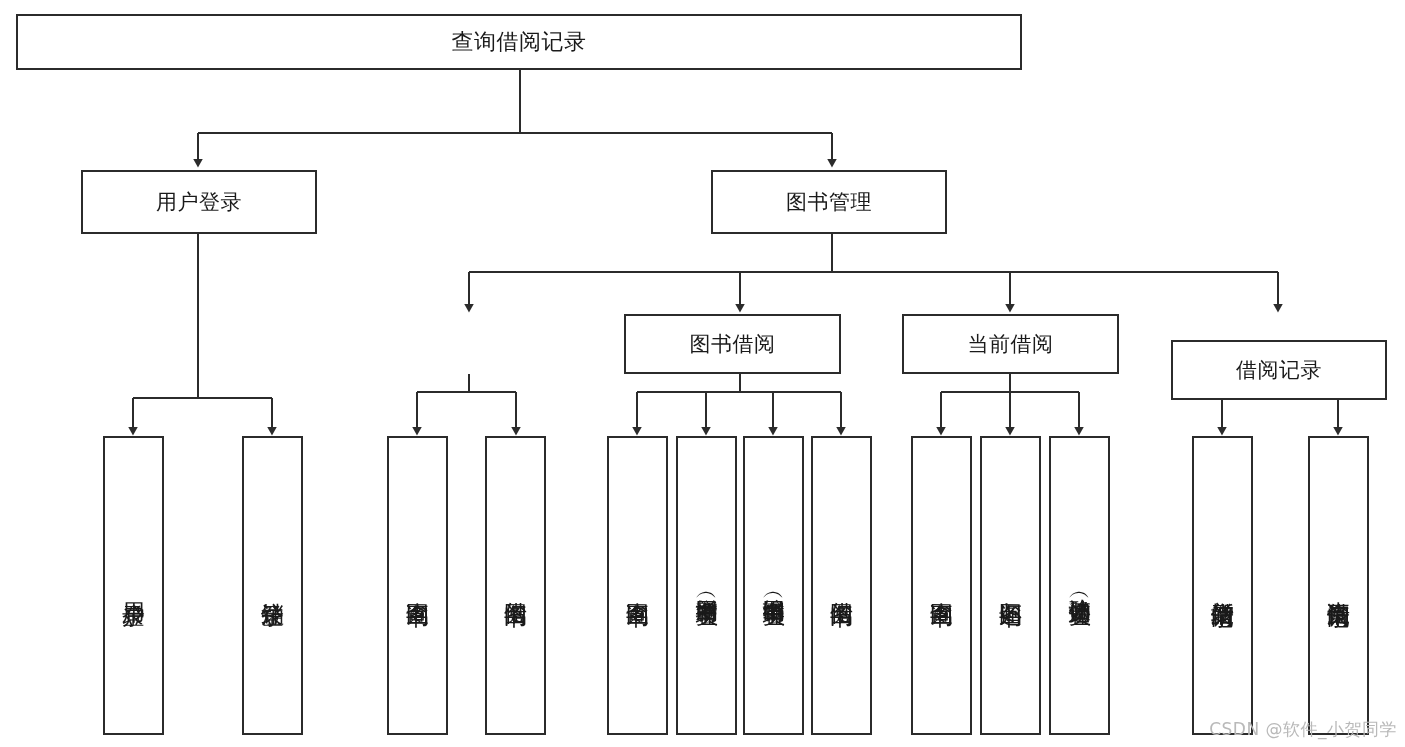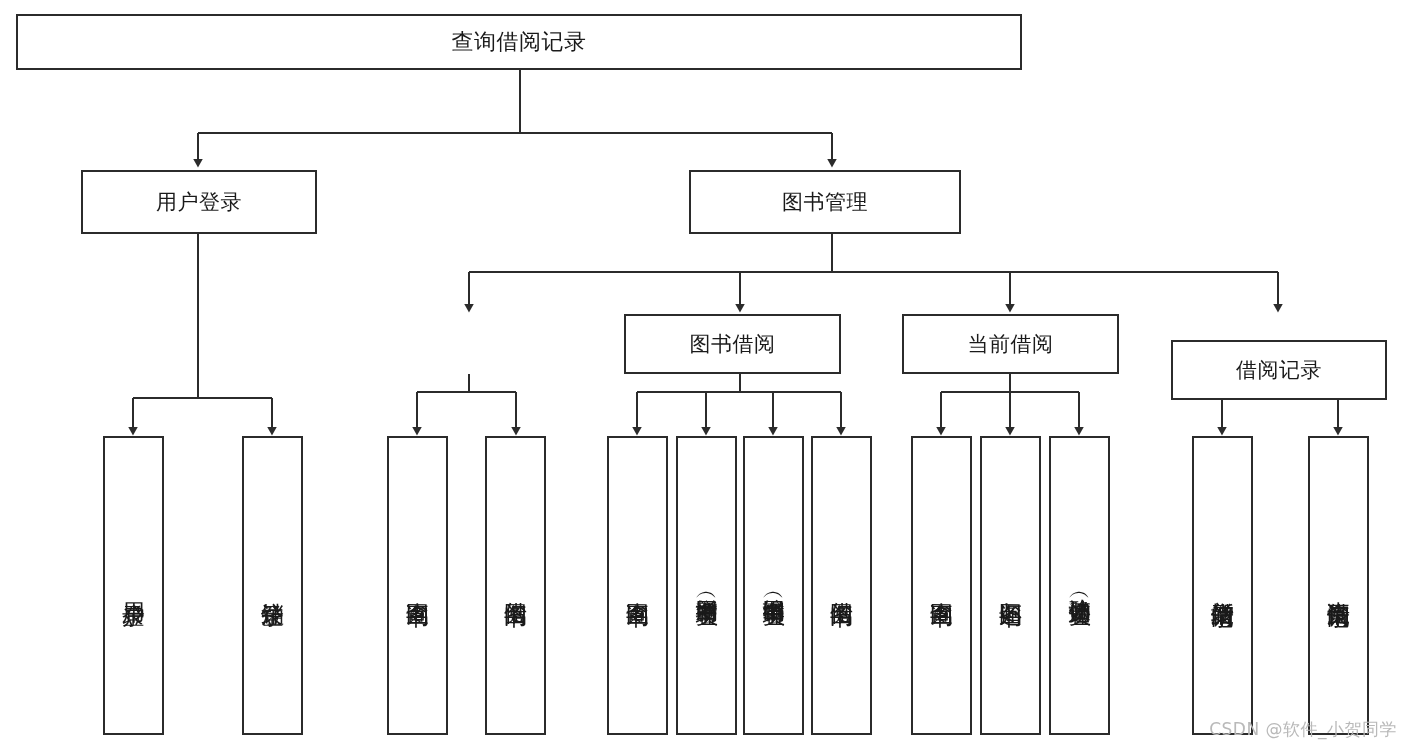--- a/index.html
+++ b/index.html
@@ -117,21 +117,21 @@
       <path d="M 1222,392 L 1222,428" marker-end="url(#arrowhead)"></path>
       <path d="M 1338,392 L 1338,428" marker-end="url(#arrowhead)"></path>
 
     </g>
   </svg>
 
   <div class="node node-h node-root" style="left:16px; top:14px; width:1006px; height:56px;">查询借阅记录</div>
 
   <div class="node node-h" style="left:81px; top:170px; width:236px; height:64px;">用户登录</div>
 
-  <div class="node node-h" style="left:689px; top:170px; width:272px; height:64px;">图书管理</div>
+  <div class="node node-h" style="left:711px; top:170px; width:236px; height:64px;">图书管理</div>
 
 
   <div class="node node-h" style="left:624px; top:314px; width:217px; height:60px;">图书借阅</div>
 
   <div class="node node-h" style="left:902px; top:314px; width:217px; height:60px;text-align:right;">当前借阅</div>
 
   <div class="node node-h" style="left:1171px; top:314px; width:216px; height:60px;margin-top:26px;">借阅记录</div>
 
   <div class="node node-v" style="left:103px; top:436px; width:61px; height:299px;">用户登录</div>
 

